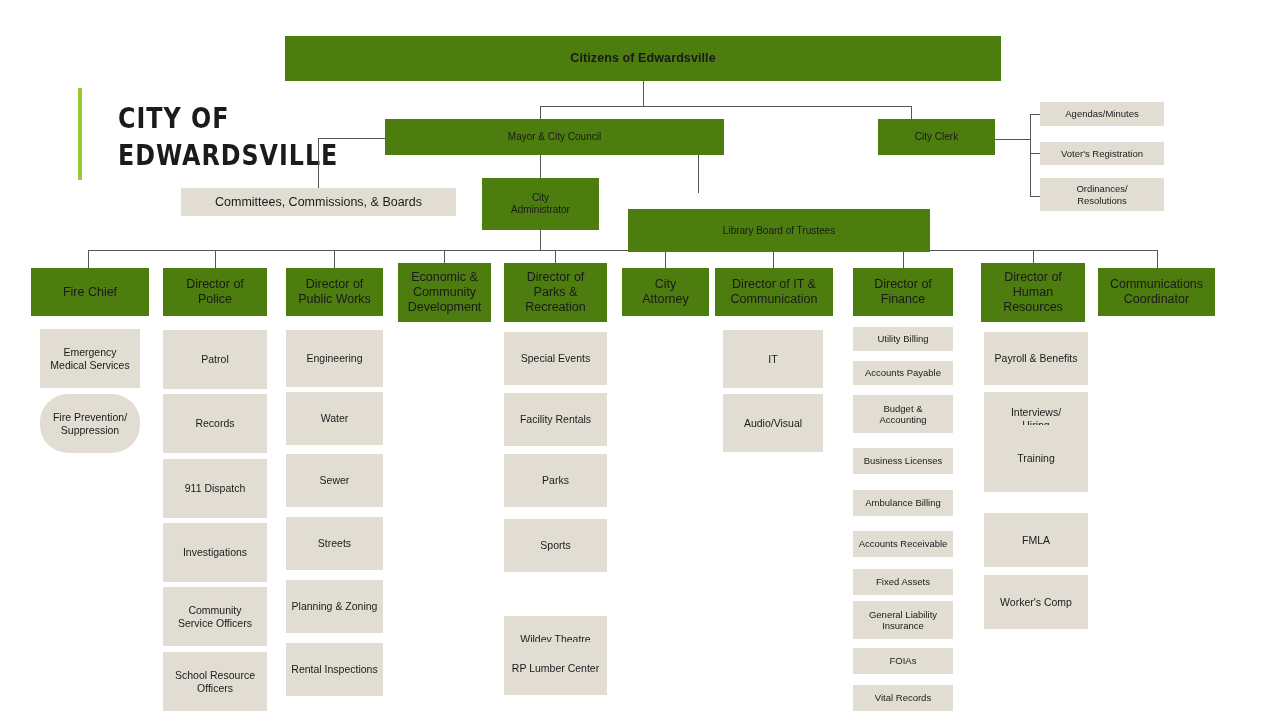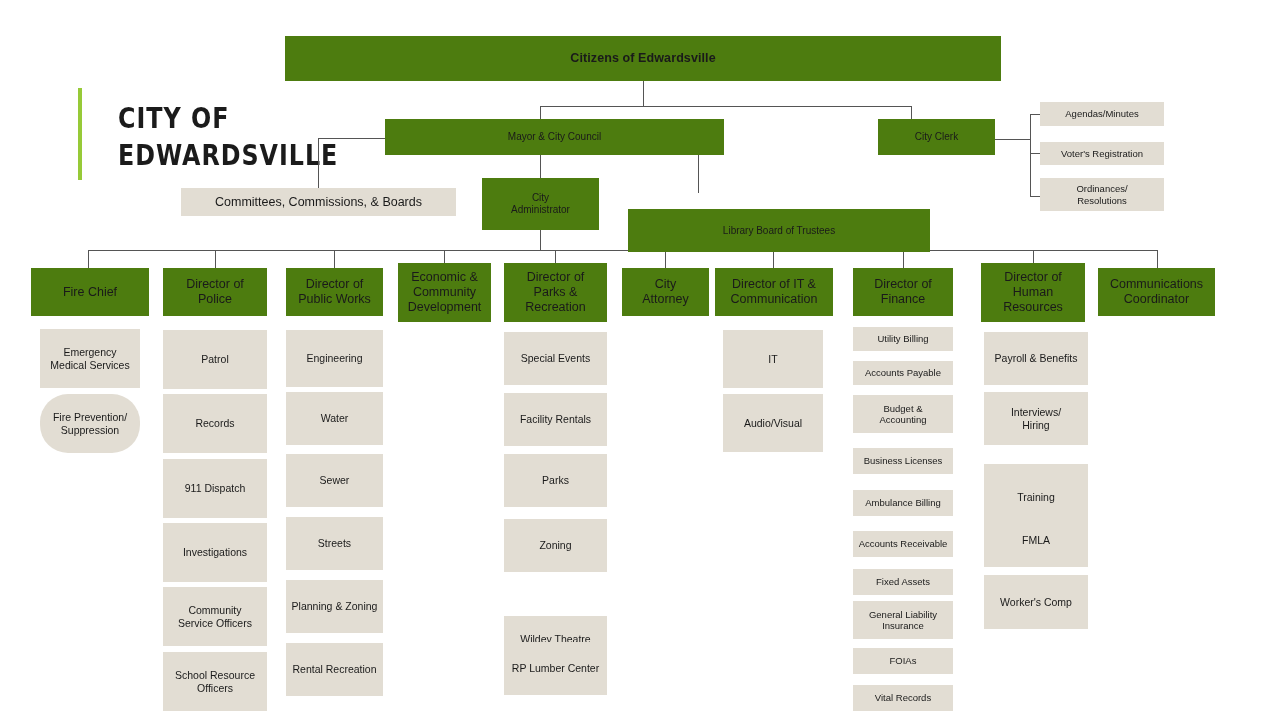--- a/index.html
+++ b/index.html
@@ -161,33 +161,33 @@
   <div class="node beige sub" style="left:163px; top:652px; width:104px; height:59px;">School Resource
 Officers</div>
 
   <div class="node green dept" style="left:286px; top:268px; width:97px; height:48px;">Director of
 Public Works</div>
   <div class="node beige sub" style="left:286px; top:330px; width:97px; height:57px;">Engineering</div>
   <div class="node beige sub" style="left:286px; top:392px; width:97px; height:53px;">Water</div>
   <div class="node beige sub" style="left:286px; top:454px; width:97px; height:53px;">Sewer</div>
   <div class="node beige sub" style="left:286px; top:517px; width:97px; height:53px;">Streets</div>
   <div class="node beige sub" style="left:286px; top:580px; width:97px; height:53px;">Planning &amp; Zoning</div>
-  <div class="node beige sub" style="left:286px; top:643px; width:97px; height:53px;">Rental Recreation</div>
+  <div class="node beige sub" style="left:286px; top:643px; width:97px; height:53px;">Rental Inspections</div>
 
   <div class="node green dept" style="left:398px; top:263px; width:93px; height:59px;">Economic &amp;
 Community
 Development</div>
 
   <div class="node green dept" style="left:504px; top:263px; width:103px; height:59px;">Director of
 Parks &amp;
 Recreation</div>
   <div class="node beige sub" style="left:504px; top:332px; width:103px; height:53px;">Special Events</div>
   <div class="node beige sub" style="left:504px; top:393px; width:103px; height:53px;">Facility Rentals</div>
   <div class="node beige sub" style="left:504px; top:454px; width:103px; height:53px;">Parks</div>
-  <div class="node beige sub" style="left:504px; top:519px; width:103px; height:53px;">Zoning</div>
+  <div class="node beige sub" style="left:504px; top:519px; width:103px; height:53px;">Sports</div>
   <div class="node beige sub" style="left:504px; top:580px; width:103px; height:46px;margin-top:36px;">Wildey Theatre</div>
   <div class="node beige sub" style="left:504px; top:642px; width:103px; height:53px;">RP Lumber Center</div>
 
   <div class="node green dept" style="left:622px; top:268px; width:87px; height:48px;">City
 Attorney</div>
 
   <div class="node green dept" style="left:715px; top:268px; width:118px; height:48px;">Director of IT &amp;
 Communication</div>
   <div class="node beige sub" style="left:723px; top:330px; width:100px; height:58px;">IT</div>
   <div class="node beige sub" style="left:723px; top:394px; width:100px; height:58px;">Audio/Visual</div>
@@ -206,20 +206,20 @@
 Insurance</div>
   <div class="node beige sub-sm" style="left:853px; top:648px; width:100px; height:26px;">FOIAs</div>
   <div class="node beige sub-sm" style="left:853px; top:685px; width:100px; height:26px;">Vital Records</div>
 
   <div class="node green dept" style="left:981px; top:263px; width:104px; height:59px;">Director of
 Human
 Resources</div>
   <div class="node beige sub" style="left:984px; top:332px; width:104px; height:53px;">Payroll &amp; Benefits</div>
   <div class="node beige sub" style="left:984px; top:392px; width:104px; height:53px;">Interviews/
 Hiring</div>
-  <div class="node beige sub" style="left:984px; top:464px; width:104px; height:67px;">Training</div>
+  <div class="node beige sub" style="left:984px; top:425px; width:104px; height:67px;">Training</div>
   <div class="node beige sub" style="left:984px; top:513px; width:104px; height:54px;">FMLA</div>
   <div class="node beige sub" style="left:984px; top:575px; width:104px; height:54px;">Worker's Comp</div>
 
   <div class="node green dept" style="left:1098px; top:268px; width:117px; height:48px;">Communications
 Coordinator</div>
 
 </div>
 
 </body></html>

